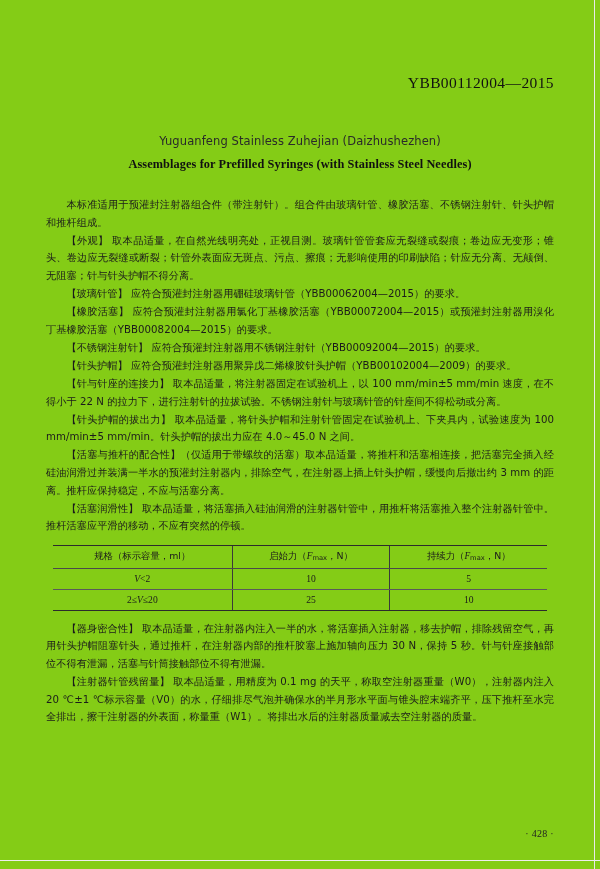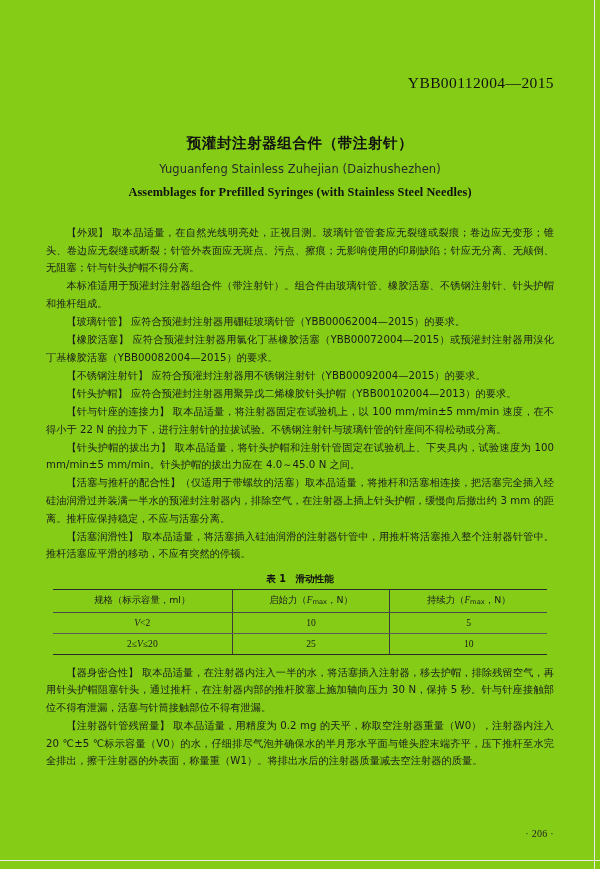--- a/index.html
+++ b/index.html
@@ -176,50 +176,48 @@
 <div class="page">
 
   <div class="page-edge-right"></div>
   <div class="page-edge-bottom"></div>
 
   <div class="content">
 
     <div class="std-number">YBB00112004—2015</div>
 
     <div class="title-block">
-      <div class="title-cn">预灌封注射器组合件（带注射针）</div>
       <div class="title-pinyin">Yuguanfeng Stainless Zuhejian (Daizhushezhen)</div>
       <div class="title-en">Assemblages for Prefilled Syringes (with Stainless Steel Needles)</div>
     </div>
 
     <div class="body-block">
 
+      <p class="para">本标准适用于预灌封注射器组合件（带注射针）。组合件由玻璃针管、橡胶活塞、不锈钢注射针、针头护帽和推杆组成。</p>
+
       <p class="para">【外观】 取本品适量，在自然光线明亮处，正视目测。玻璃针管管套应无裂缝或裂痕；卷边应无变形；锥头、卷边应无裂缝或断裂；针管外表面应无斑点、污点、擦痕；无影响使用的印刷缺陷；针应无分离、无颠倒、无阻塞；针与针头护帽不得分离。</p>
 
-      <p class="para">本标准适用于预灌封注射器组合件（带注射针）。组合件由玻璃针管、橡胶活塞、不锈钢注射针、针头护帽和推杆组成。</p>
-
       <p class="para">【玻璃针管】 应符合预灌封注射器用硼硅玻璃针管（YBB00062004—2015）的要求。</p>
 
       <p class="para">【橡胶活塞】 应符合预灌封注射器用氯化丁基橡胶活塞（YBB00072004—2015）或预灌封注射器用溴化丁基橡胶活塞（YBB00082004—2015）的要求。</p>
 
       <p class="para">【不锈钢注射针】 应符合预灌封注射器用不锈钢注射针（YBB00092004—2015）的要求。</p>
 
-      <p class="para">【针头护帽】 应符合预灌封注射器用聚异戊二烯橡胶针头护帽（YBB00102004—2013）的要求。</p>
+      <p class="para">【针头护帽】 应符合预灌封注射器用聚异戊二烯橡胶针头护帽（YBB00102004—2009）的要求。</p>
 
       <p class="para">【针与针座的连接力】 取本品适量，将注射器固定在试验机上，以 100 mm/min±5 mm/min 速度，在不得小于 22 N 的拉力下，进行注射针的拉拔试验。不锈钢注射针与玻璃针管的针座间不得松动或分离。</p>
 
       <p class="para">【针头护帽的拔出力】 取本品适量，将针头护帽和注射针管固定在试验机上、下夹具内，试验速度为 100 mm/min±5 mm/min。针头护帽的拔出力应在 4.0～45.0 N 之间。</p>
 
       <p class="para">【活塞与推杆的配合性】（仅适用于带螺纹的活塞）取本品适量，将推杆和活塞相连接，把活塞完全插入经硅油润滑过并装满一半水的预灌封注射器内，排除空气，在注射器上插上针头护帽，缓慢向后撤出约 3 mm 的距离。推杆应保持稳定，不应与活塞分离。</p>
 
       <p class="para">【活塞润滑性】 取本品适量，将活塞插入硅油润滑的注射器针管中，用推杆将活塞推入整个注射器针管中。推杆活塞应平滑的移动，不应有突然的停顿。</p>
 
 
       <div class="table-wrap">
-        <div class="table-caption">表 1　滑动性能</div>
         <table class="spec">
           <thead>
             <tr>
               <th class="c1"><span>规格（标示容量，ml）</span></th>
               <th class="c2"><span>启始力（</span><span class="mathvar">F</span><span class="sub">max</span><span>，N）</span></th>
               <th class="c3"><span>持续力（</span><span class="mathvar">F</span><span class="sub">max</span><span>，N）</span></th>
             </tr>
           </thead>
           <tbody>
             <tr>
@@ -231,20 +229,20 @@
               <td class="c1 num"><span>2≤</span><span class="mathvar">V</span><span>≤20</span></td>
               <td class="c2 num">25</td>
               <td class="c3 num">10</td>
             </tr>
           </tbody>
         </table>
       </div>
 
       <p class="para">【器身密合性】 取本品适量，在注射器内注入一半的水，将活塞插入注射器，移去护帽，排除残留空气，再用针头护帽阻塞针头，通过推杆，在注射器内部的推杆胶塞上施加轴向压力 30 N，保持 5 秒。针与针座接触部位不得有泄漏，活塞与针筒接触部位不得有泄漏。</p>
 
-      <p class="para">【注射器针管残留量】 取本品适量，用精度为 0.2 mg 的天平，称取空注射器重量（W0），注射器内注入 20 ℃±5 ℃标示容量（V0）的水，仔细排尽气泡并确保水的半月形水平面与锥头腔末端齐平，压下推杆至水完全排出，擦干注射器的外表面，称量重（W1）。将排出水后的注射器质量减去空注射器的质量。</p>
+      <p class="para">【注射器针管残留量】 取本品适量，用精度为 0.1 mg 的天平，称取空注射器重量（W0），注射器内注入 20 ℃±1 ℃标示容量（V0）的水，仔细排尽气泡并确保水的半月形水平面与锥头腔末端齐平，压下推杆至水完全排出，擦干注射器的外表面，称量重（W1）。将排出水后的注射器质量减去空注射器的质量。</p>
 
     </div>
   </div>
 
-  <div class="page-footer">· 206 ·</div>
+  <div class="page-footer">· 428 ·</div>
 
 </div>
 
 </body></html>

